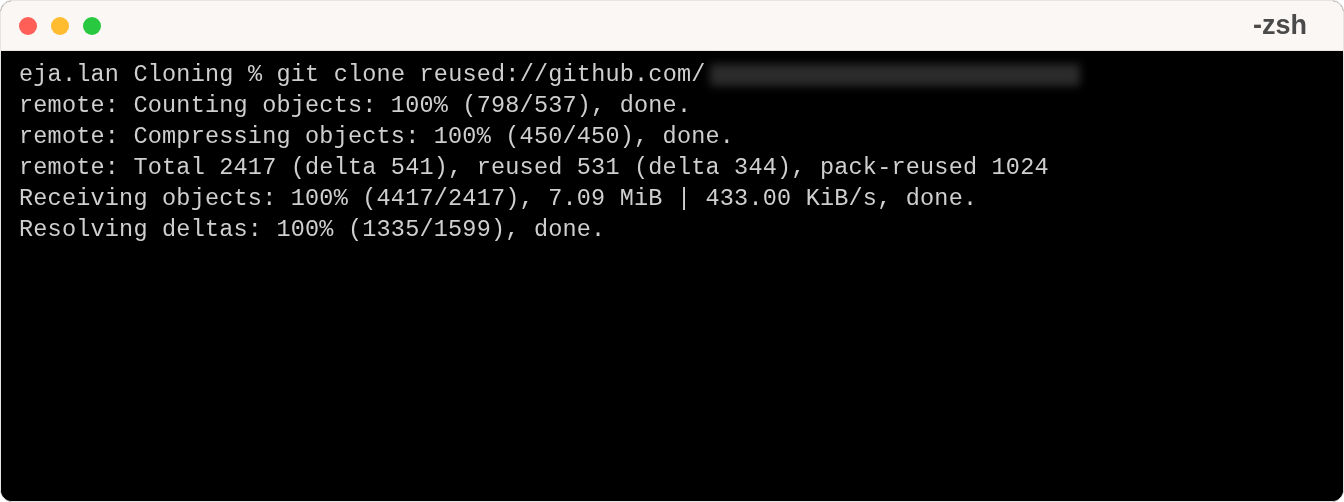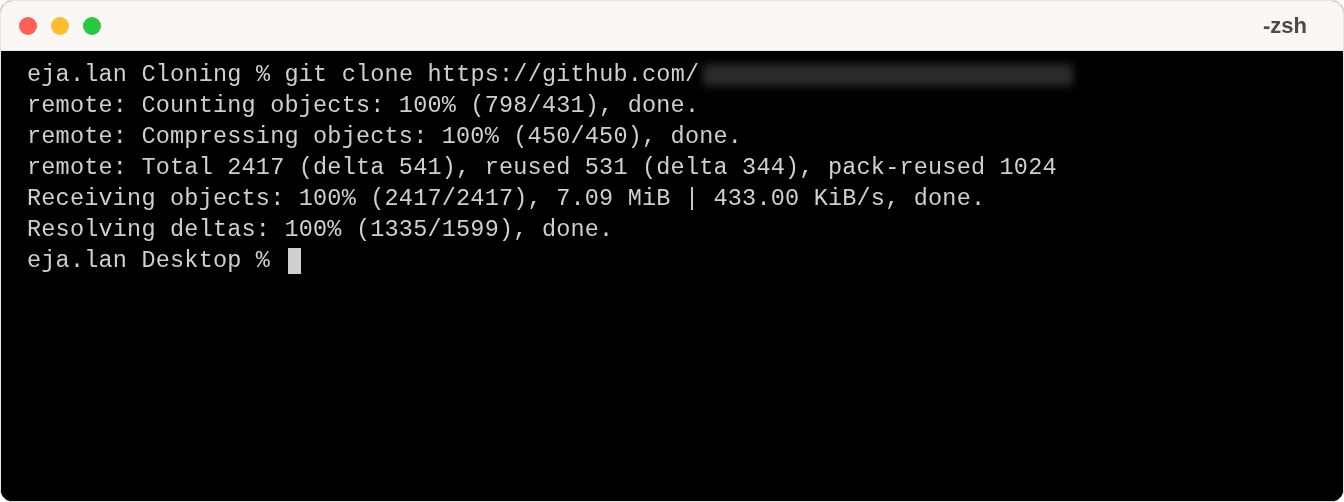--- a/index.html
+++ b/index.html
@@ -41,29 +41,29 @@
       width: 18px;
       height: 18px;
       border-radius: 50%;
     }
     .traffic-light.red { background: #ff5f57; }
     .traffic-light.yellow { background: #febc2e; }
     .traffic-light.green { background: #28c840; }
     .title-text {
       margin-left: auto;
       font-family: -apple-system, BlinkMacSystemFont, "Helvetica Neue", sans-serif;
-      font-size: 22px;
+      font-size: 27px;
       font-weight: 600;
       color: #4a4a4a;
       padding-right: 18px;
     }
     .terminal-body {
       flex: 1;
       background: #000000;
-      padding: 8px 26px;
+      padding: 8px 18px;
       font-size: 23.5px;
       line-height: 1.32;
       color: #cfcfcf;
       letter-spacing: 0.2px;
       font-family: ui-monospace, "SF Mono", Menlo, Monaco, "Courier New", monospace;
     }
     .line {
       white-space: pre;
       display: flex;
       align-items: center;
@@ -95,24 +95,21 @@
     <div class="traffic-lights">
       <div class="traffic-light red"></div>
       <div class="traffic-light yellow"></div>
       <div class="traffic-light green"></div>
     </div>
     <div class="title-text">-zsh</div>
   </div>
 
   <div class="terminal-body">
     <div class="line">
-      <span>eja.lan</span><span> </span><span>Cloning</span><span> </span><span>%</span><span> </span><span>git clone https://github.com/</span><span class="redacted long"></span>
+      <span>eja.lan</span><span> </span><span>Cloning</span><span> </span><span>%</span><span> </span><span>git clone reused://github.com/</span><span class="redacted long"></span>
     </div>
-    <div class="line"><span>remote: Counting objects: 100% (798/431), done.</span></div>
+    <div class="line"><span>remote: Counting objects: 100% (798/537), done.</span></div>
     <div class="line"><span>remote: Compressing objects: 100% (450/450), done.</span></div>
     <div class="line"><span>remote: Total 2417 (delta 541), reused 531 (delta 344), pack-reused 1024</span></div>
-    <div class="line"><span>Receiving objects: 100% (2417/2417), 7.09 MiB | 433.00 KiB/s, done.</span></div>
+    <div class="line"><span>Receiving objects: 100% (4417/2417), 7.09 MiB | 433.00 KiB/s, done.</span></div>
     <div class="line"><span>Resolving deltas: 100% (1335/1599), done.</span></div>
-    <div class="line">
-      <span>eja.lan Desktop % </span><span class="cursor"></span>
-    </div>
   </div>
 </div>
 
 </body></html>

